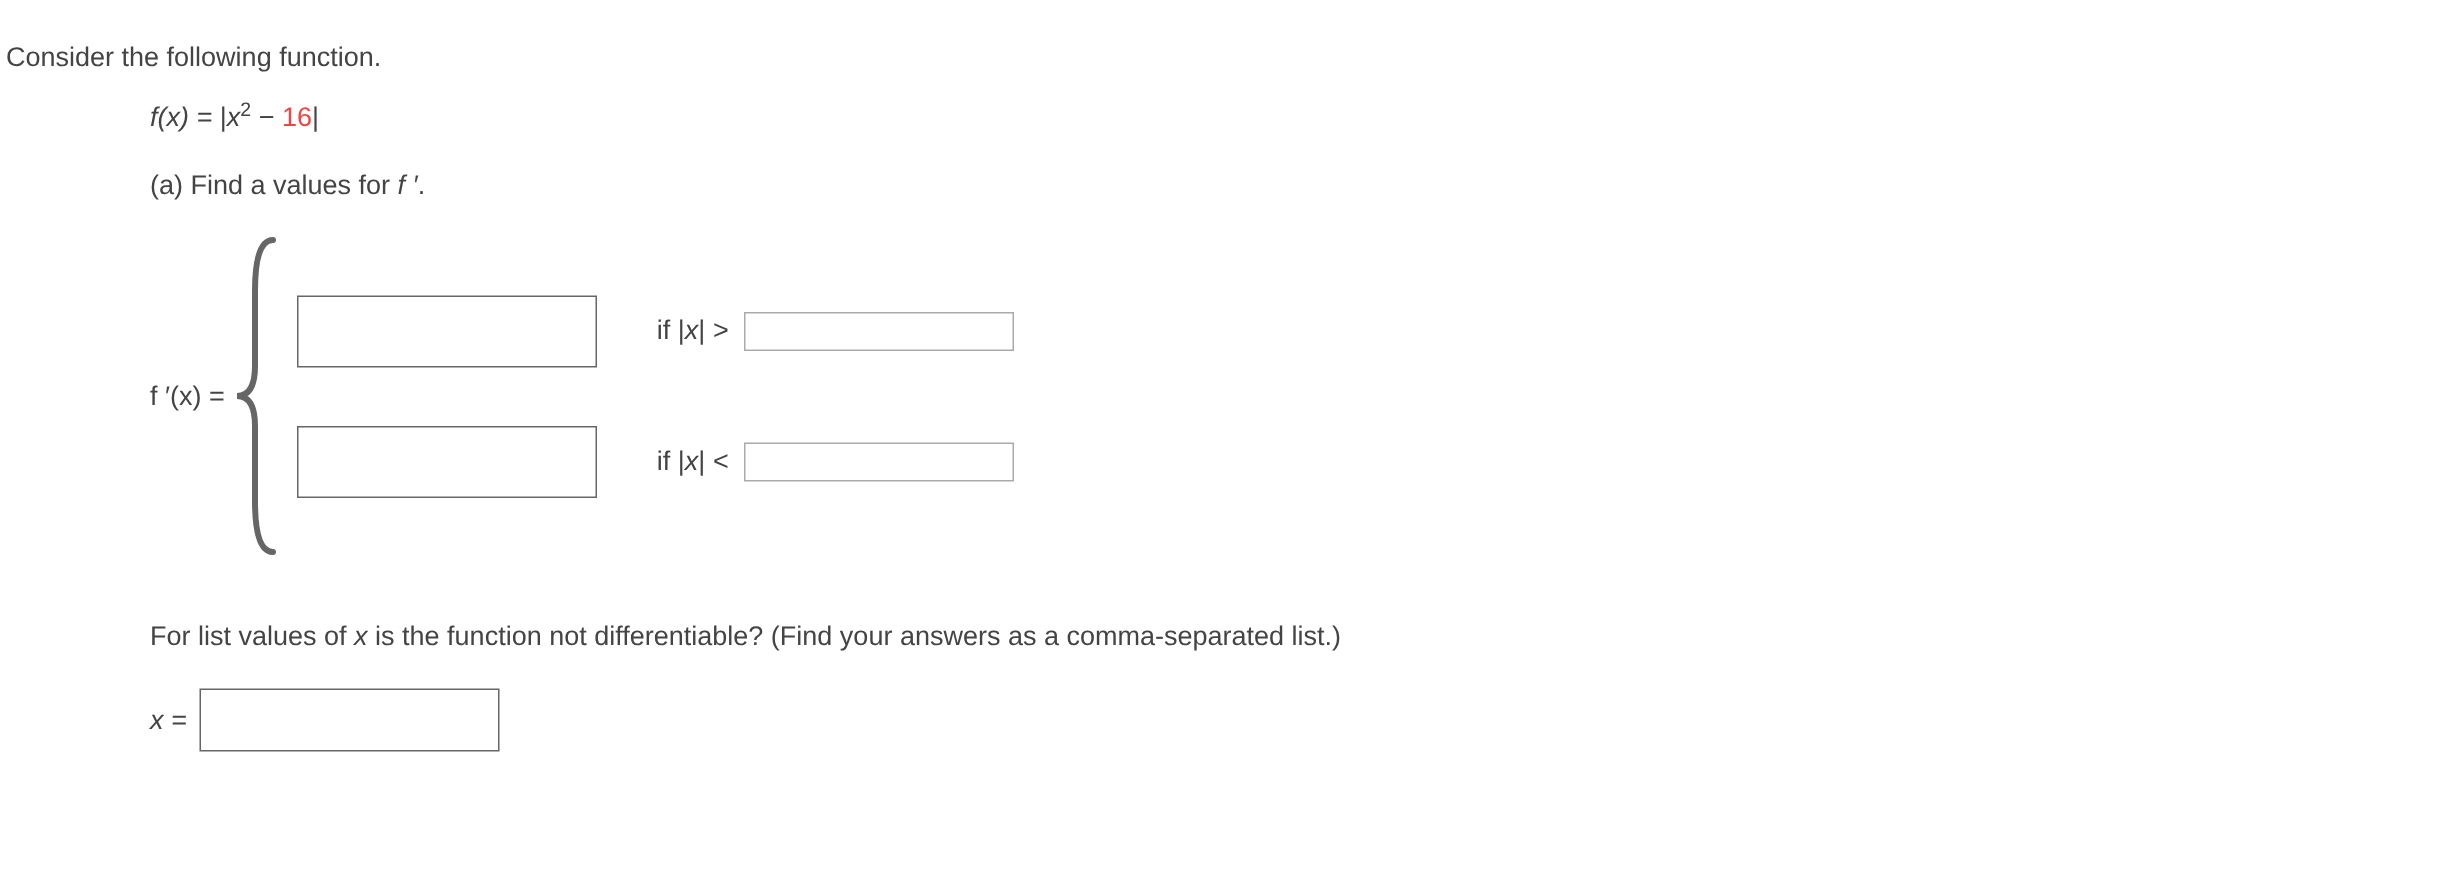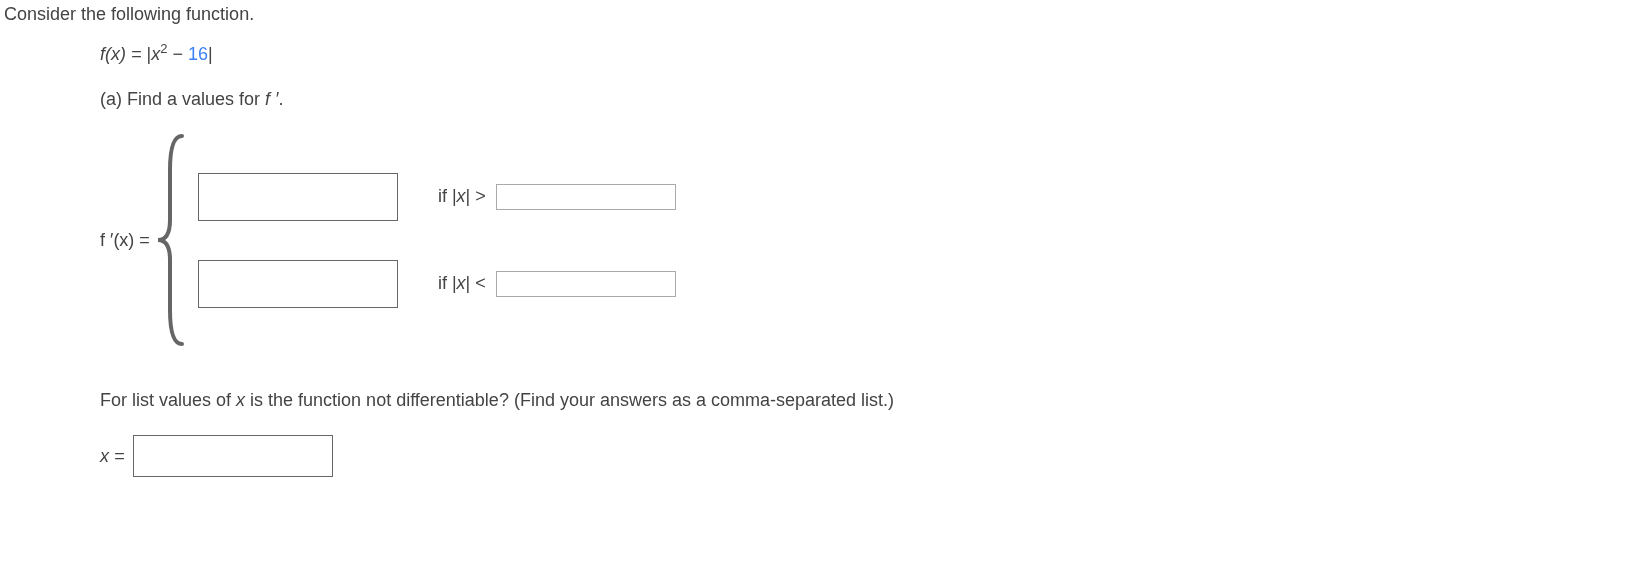--- a/index.html
+++ b/index.html
@@ -6,40 +6,41 @@
       font-family: Verdana, Geneva, sans-serif;
       font-size: 18px;
       color: #444;
       margin: 0;
       padding: 4px;
       width: 1640px;
       box-sizing: border-box;
     }
     .question-intro {
       margin-bottom: 16px;
+      margin-top: 24px;
     }
     .indent {
       margin-left: 96px;
     }
     .function-def {
       font-style: italic;
       margin-bottom: 24px;
     }
     .function-def .fx {
     }
     .function-def .abs {
       font-style: normal;
     }
     .sup {
       font-size: 13px;
       vertical-align: super;
       font-style: normal;
     }
     .red {
-      color: #3b82f6;
+      color: #ef4444;
       font-style: normal;
     }
     .part-label {
       margin-bottom: 20px;
     }
     .fprime-italic {
       font-style: italic;
     }
     .piecewise-container {
       display: flex;

